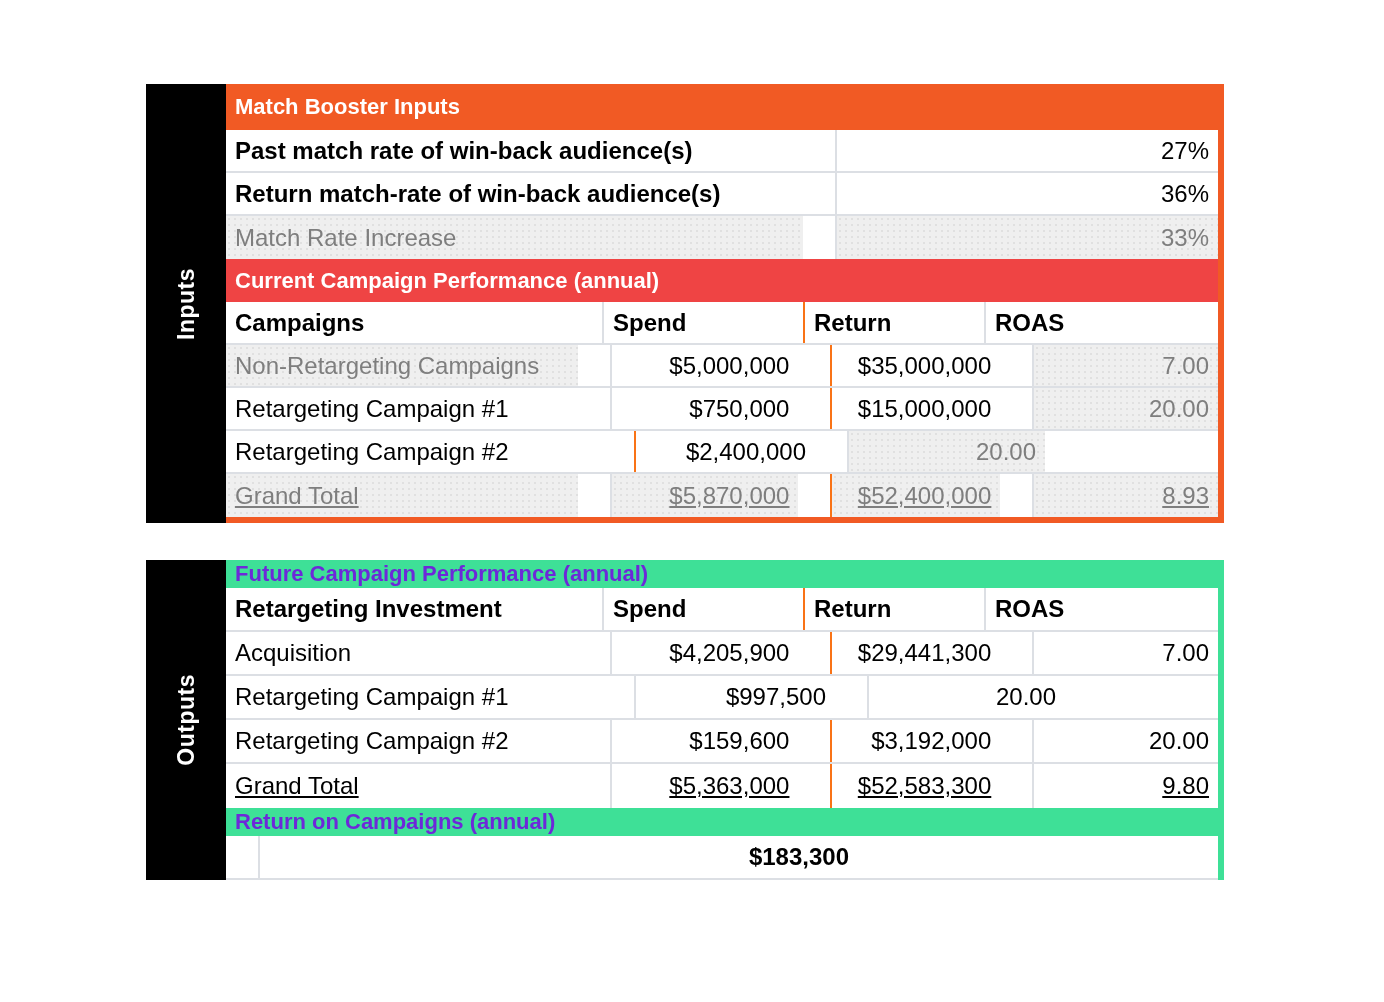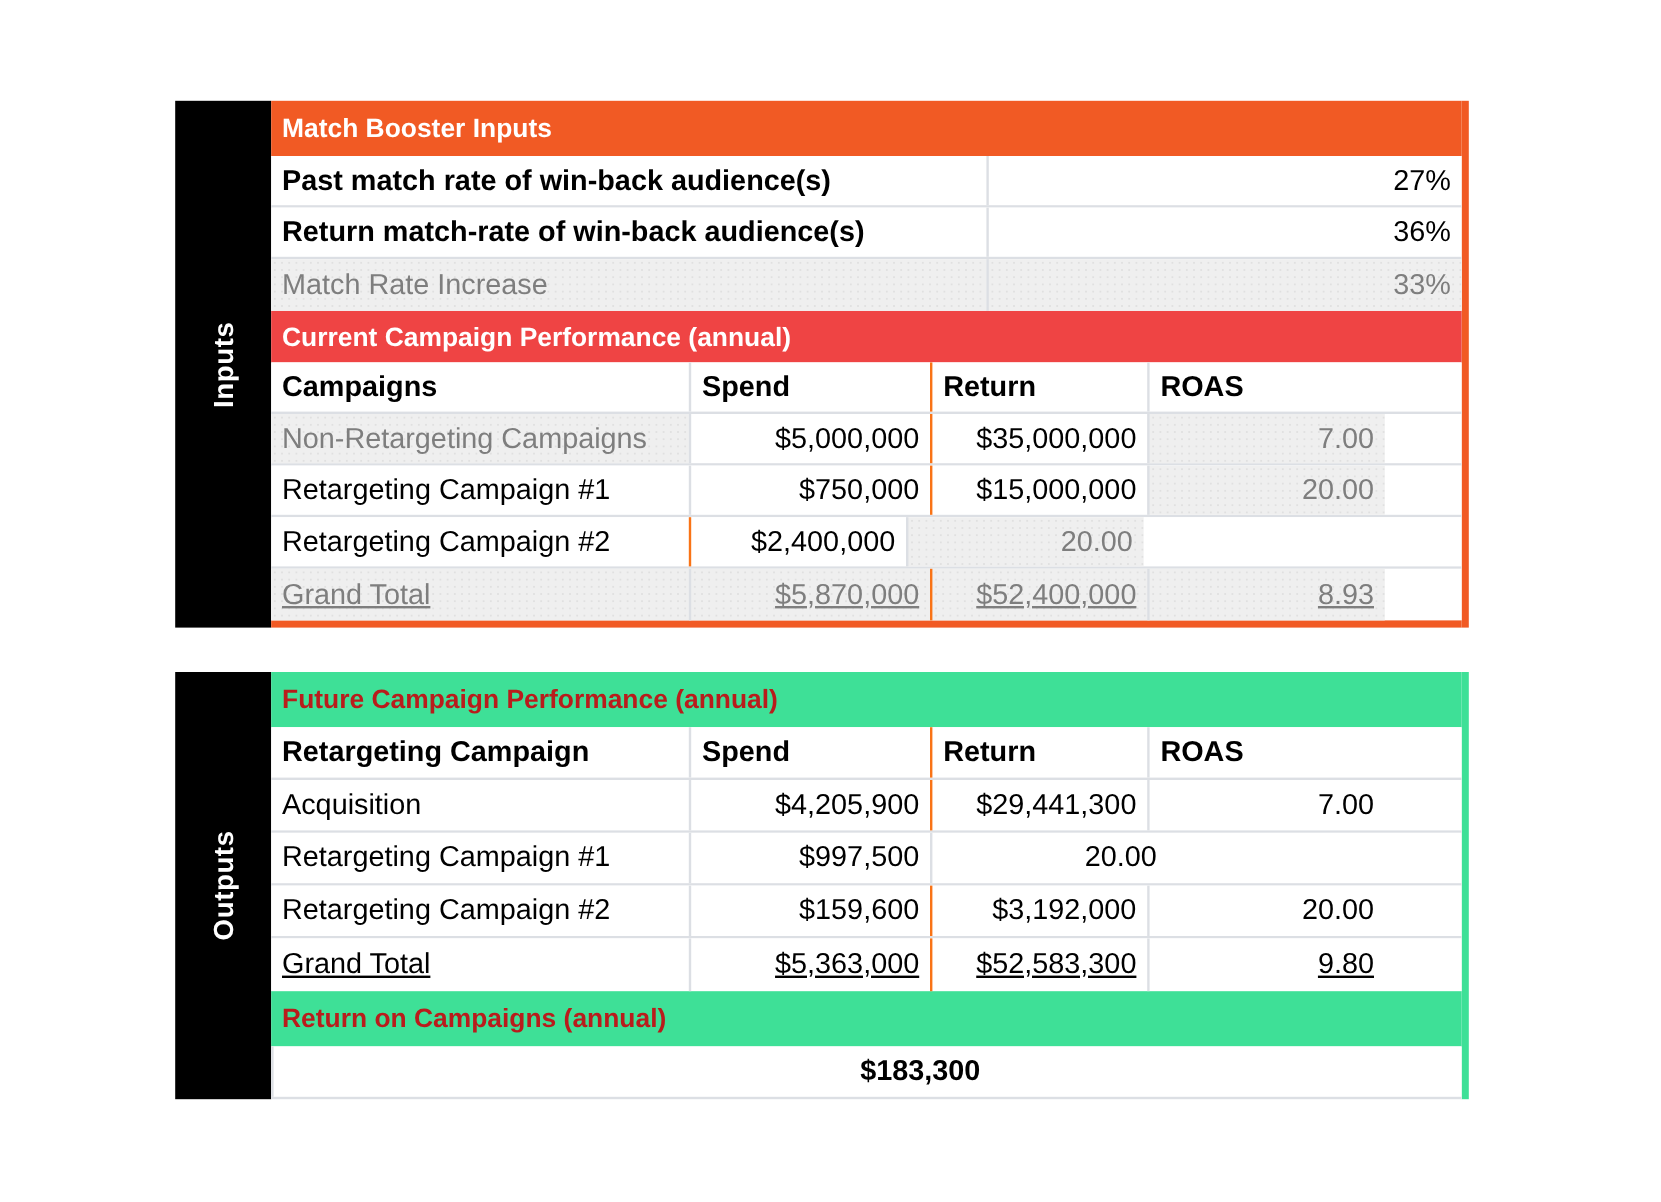--- a/index.html
+++ b/index.html
@@ -17,28 +17,28 @@
   }
   .tablewrap{width:998px;box-sizing:border-box;}
   #inputs-table{border-right:6px solid #F15A24;}
   #outputs-table{border-right:6px solid #3EE097;}
   .row{display:flex;width:992px;box-sizing:border-box;background:#fff;}
   .r43{height:43px;}
   .r44{height:44px;}
   .sec-h{align-items:center;font-weight:bold;font-size:22px;}
   .sec-h.orange{background:#F15A24;color:#ffffff;height:46px;}
   .sec-h.orange2{background:#ef4444;color:#ffffff;height:43px;}
-  .sec-h.green{background:#3EE097;color:#b91c1c;height:46px;}
+  .sec-h.green{background:#3EE097;color:#6d28d9;height:28px;}
   .sec-h .pad{padding-left:9px;}
   .strip{height:6px;width:992px;background:#F15A24;}
   .cell{display:flex;align-items:center;box-sizing:border-box;font-size:24px;overflow:hidden;white-space:nowrap;}
   .lab{padding-left:9px;}
-  .num{justify-content:flex-end;padding-right:9px;}
+  .num{justify-content:flex-end;padding-right:9px;margin-left:32px;}
   .b{font-weight:bold;}
-  .c1{width:348px;}
+  .c1{width:376px;}
   .c2{width:201px;border-left:2px solid #dcdfe4;}
   .c3{width:181px;border-left:2px solid #f97316;}
   .c4{width:198px;border-left:2px solid #dcdfe4;}
   .w-lab{width:596px;}
   .w-val{width:396px;border-left:2px solid #dcdfe4;}
   .w-roi-lab{width:392px;}
   .w-roi-val{width:600px;border-left:2px solid #dcdfe4;}
   .hline{border-bottom:2px solid #dcdfe4;}
   .muted{
     color:#7e7e7e;
@@ -119,21 +119,21 @@
     <div class="side-rail">
       <div class="vlabel">Outputs</div>
     </div>
     <div class="tablewrap" id="outputs-table">
 
       <div class="row sec-h green">
         <span class="pad">Future Campaign Performance (annual)</span>
       </div>
 
       <div class="row r44 hline">
-        <div class="cell lab b c1">Retargeting Campaign</div>
+        <div class="cell lab b c1">Retargeting Investment</div>
         <div class="cell lab b c2">Spend</div>
         <div class="cell lab b c3">Return</div>
         <div class="cell lab b c4">ROAS</div>
       </div>
 
       <div class="row r44 hline">
         <div class="cell lab c1">Acquisition</div>
         <div class="cell num c2">$4,205,900</div>
         <div class="cell num c3">$29,441,300</div>
         <div class="cell num c4">7.00</div>

